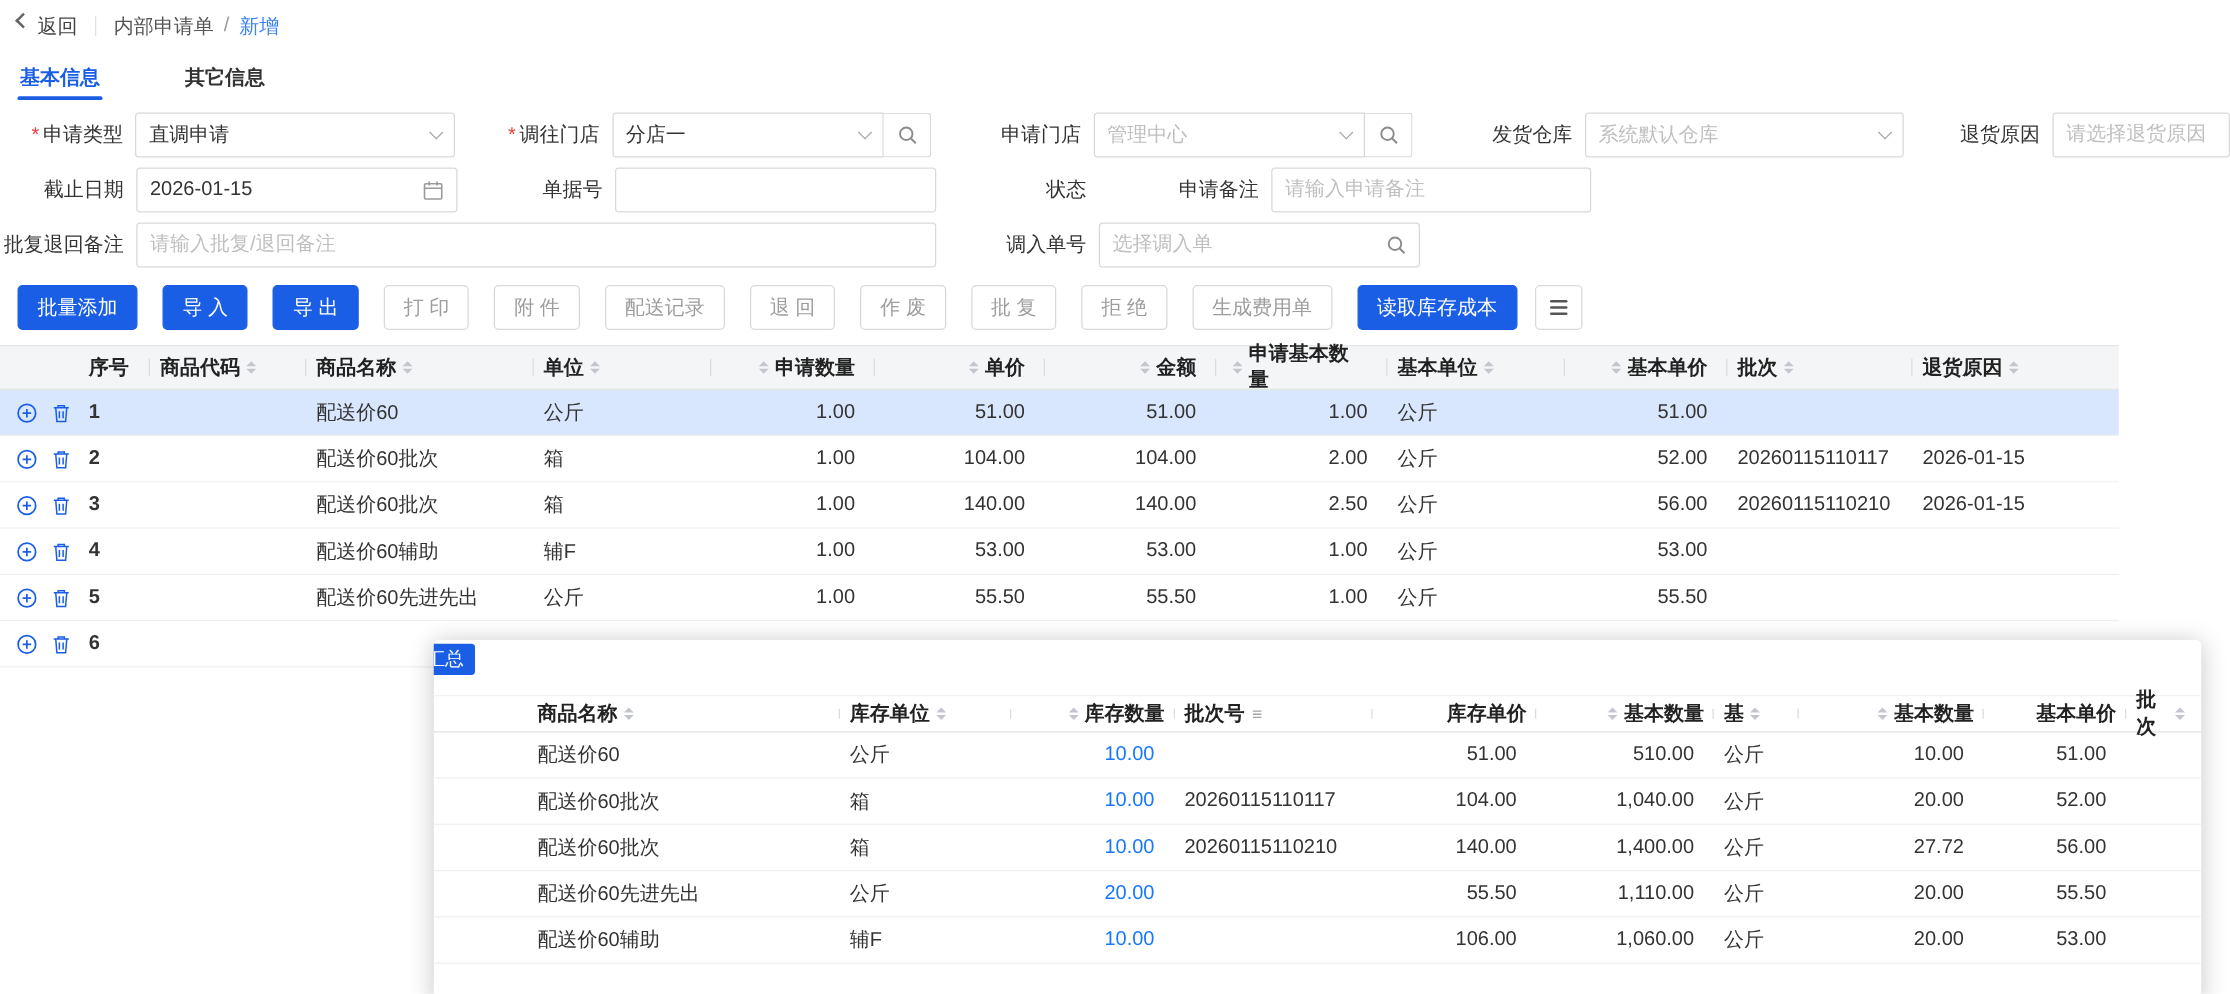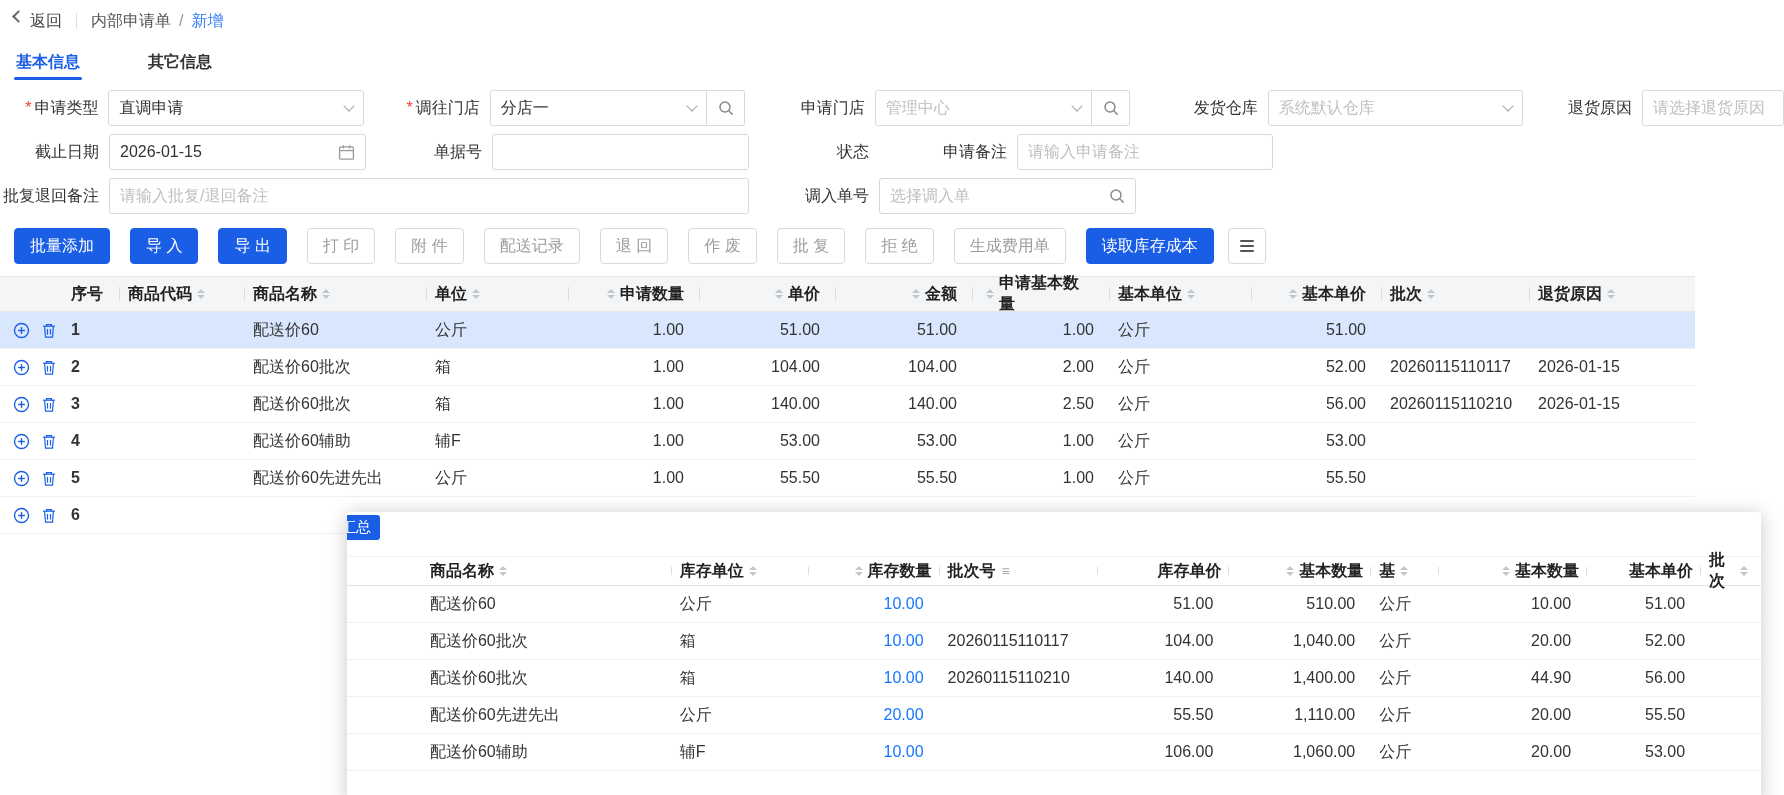--- a/index.html
+++ b/index.html
@@ -617,21 +617,21 @@
           <div class="c pc-sp"></div>
           <div class="c pc-name">配送价60批次</div>
           <div class="c pc-unit">箱</div>
           <div class="c pc-qty num">
             <span class="link">10.00</span>
           </div>
           <div class="c pc-batch">20260115110210</div>
           <div class="c pc-price num">140.00</div>
           <div class="c pc-amount num">1,400.00</div>
           <div class="c pc-base">公斤</div>
-          <div class="c pc-bqty num">44.90</div>
+          <div class="c pc-bqty num">27.72</div>
           <div class="c pc-bprice num">56.00</div>
           <div class="c pc-batch2"></div>
         </div>
 
         <div class="p-row">
           <div class="c pc-sp"></div>
           <div class="c pc-name">配送价60先进先出</div>
           <div class="c pc-unit">公斤</div>
           <div class="c pc-qty num">
             <span class="link">20.00</span>

